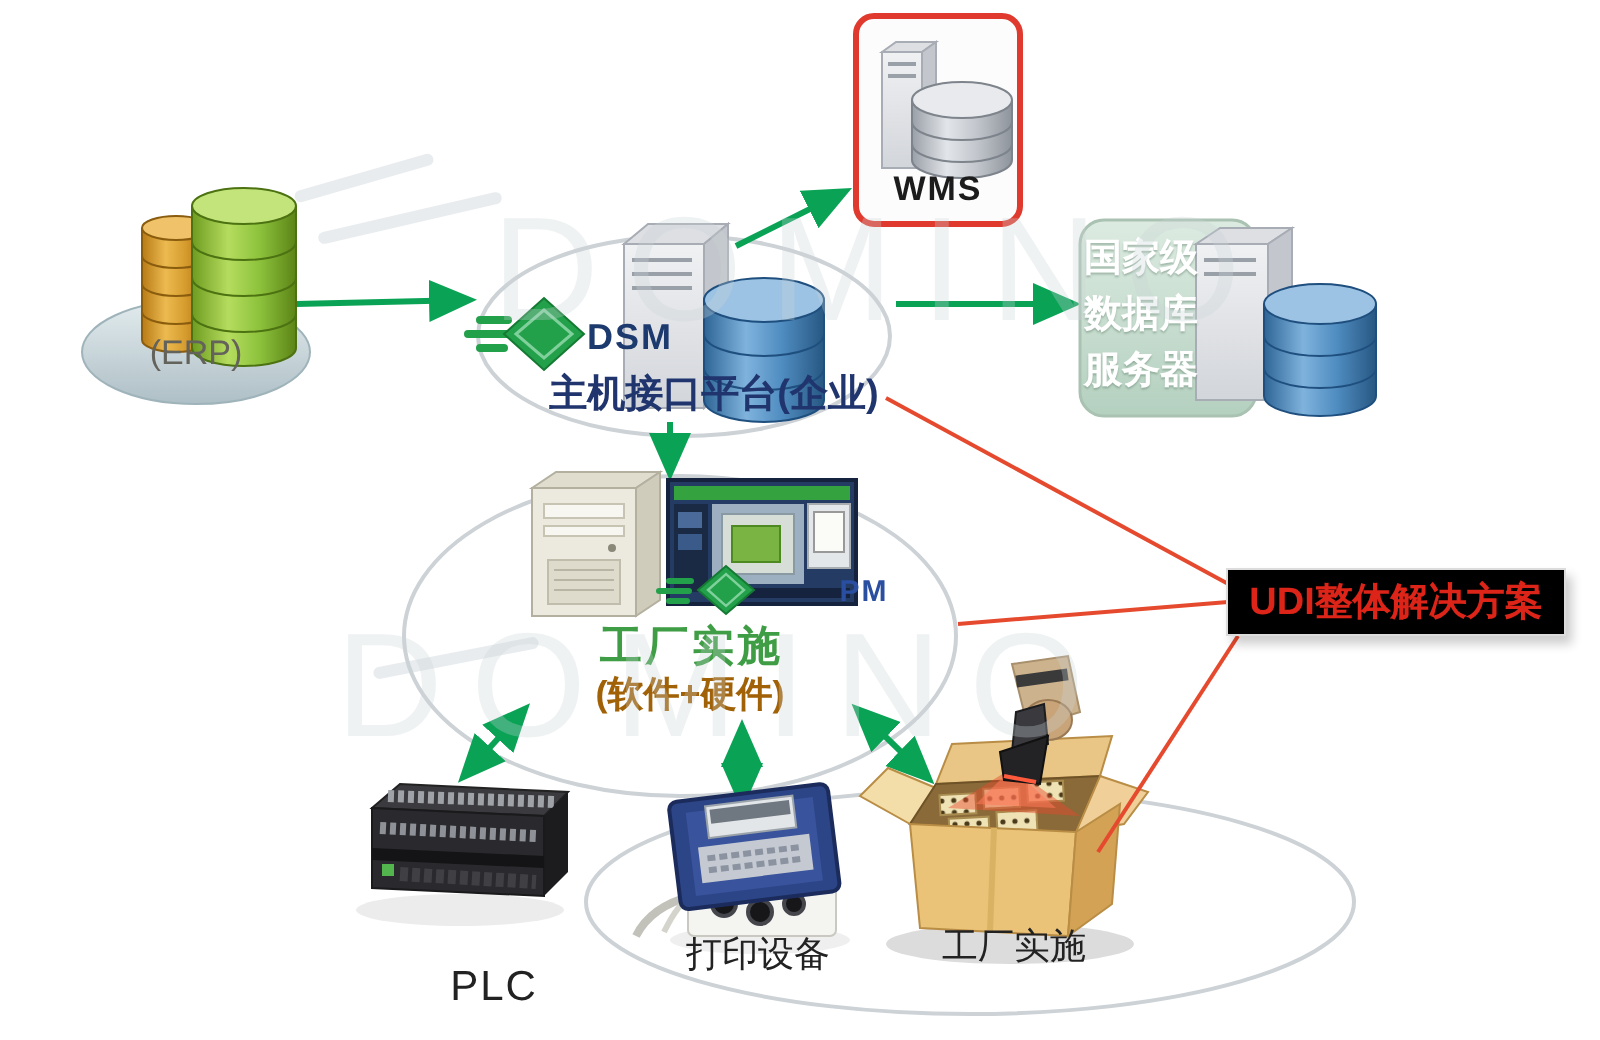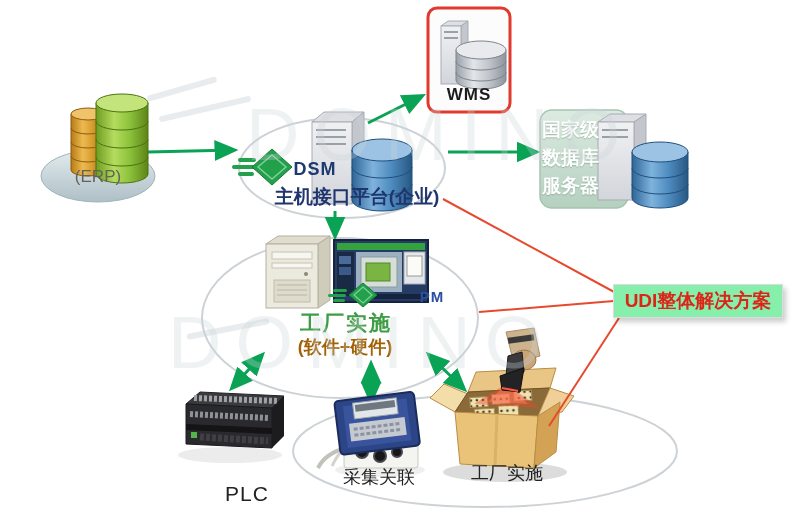--- a/index.html
+++ b/index.html
@@ -13,21 +13,21 @@
   #lbl-wms{left:469px;top:95px;font-size:17px;font-weight:bold;color:#1c1c1c;letter-spacing:1px;}
   #lbl-ndb{position:absolute;left:542px;top:116px;width:86px;text-align:left;z-index:3;
            font-size:19px;font-weight:bold;color:#ffffff;line-height:28px;text-shadow:0 1px 1px rgba(90,120,100,.4);}
   #lbl-pm-logo{left:392px;top:296px;font-size:15px;font-weight:bold;color:#2a4ea0;letter-spacing:1px;margin-left:40px;}
   #lbl-factory1{left:346px;top:323px;font-size:21px;font-weight:bold;color:#3f9e45;letter-spacing:2px;text-align:right;}
   #lbl-factory2{left:345px;top:347px;font-size:18px;font-weight:bold;color:#a16207;}
   #lbl-plc{left:225px;top:494px;font-size:21px;color:#222;letter-spacing:1px;margin-left:22px;}
   #lbl-printer{left:379px;top:477px;font-size:18px;color:#222;}
   #lbl-collection{left:507px;top:473px;font-size:18px;color:#222;}
   #udi-badge{position:absolute;left:613px;top:284px;width:168px;height:32px;z-index:4;
-             display:flex;align-items:center;justify-content:center;background:#86efac;
+             display:flex;align-items:center;justify-content:center;background:#000000;
              border:1px solid #dcdcdc;box-shadow:3px 4px 5px rgba(0,0,0,.2);
              font-size:19px;font-weight:bold;color:#dd2418;white-space:nowrap;}
   .wm{position:absolute;z-index:5;pointer-events:none;font-size:74px;font-weight:normal;
       letter-spacing:14px;color:rgba(203,211,216,0.30);}
   #wm-top{left:246px;top:92px;}
   #wm-bottom{left:168px;top:300px;}
   .streak{position:absolute;z-index:5;pointer-events:none;height:6px;border-radius:3px;
           background:rgba(205,212,217,0.45);}
   #streak1{left:146px;top:86px;width:72px;transform:rotate(-16deg);}
   #streak2{left:158px;top:106px;width:94px;transform:rotate(-13deg);}
@@ -270,21 +270,21 @@
 <div class="lbl" id="lbl-wms">WMS</div>
 <div id="lbl-ndb">
   <div>国家级</div>
   <div>数据库</div>
   <div>服务器</div>
 </div>
 <div class="lbl" id="lbl-pm-logo">PM</div>
 <div class="lbl" id="lbl-factory1">工厂实施</div>
 <div class="lbl" id="lbl-factory2">(软件+硬件)</div>
 <div class="lbl" id="lbl-plc">PLC</div>
-<div class="lbl" id="lbl-printer">采集关联</div>
+<div class="lbl" id="lbl-printer">打印设备</div>
 <div class="lbl" id="lbl-collection">工厂实施</div>
 
 <div id="udi-badge">UDI整体解决方案</div>
 
 <div class="wm" id="wm-top">DOMINO</div>
 <div class="wm" id="wm-bottom">DOMINO</div>
 <div class="streak" id="streak1"></div>
 <div class="streak" id="streak2"></div>
 <div class="streak" id="streak3"></div>
 

